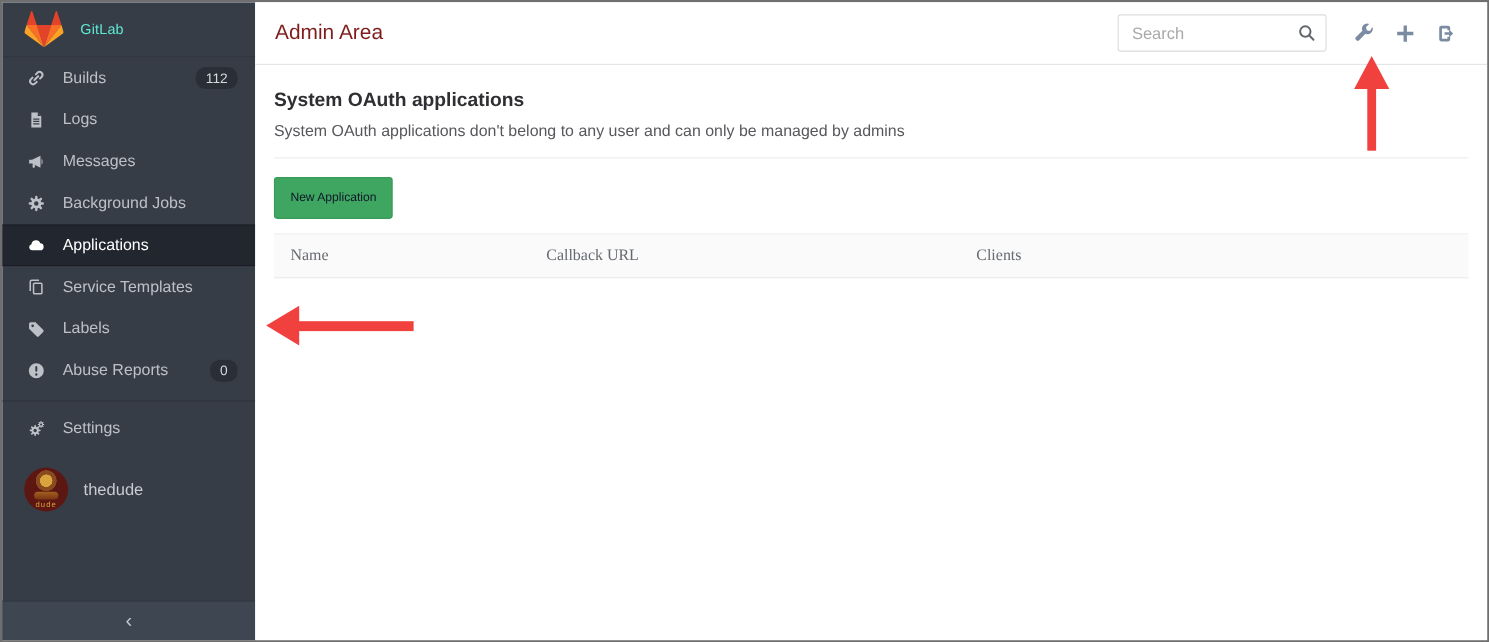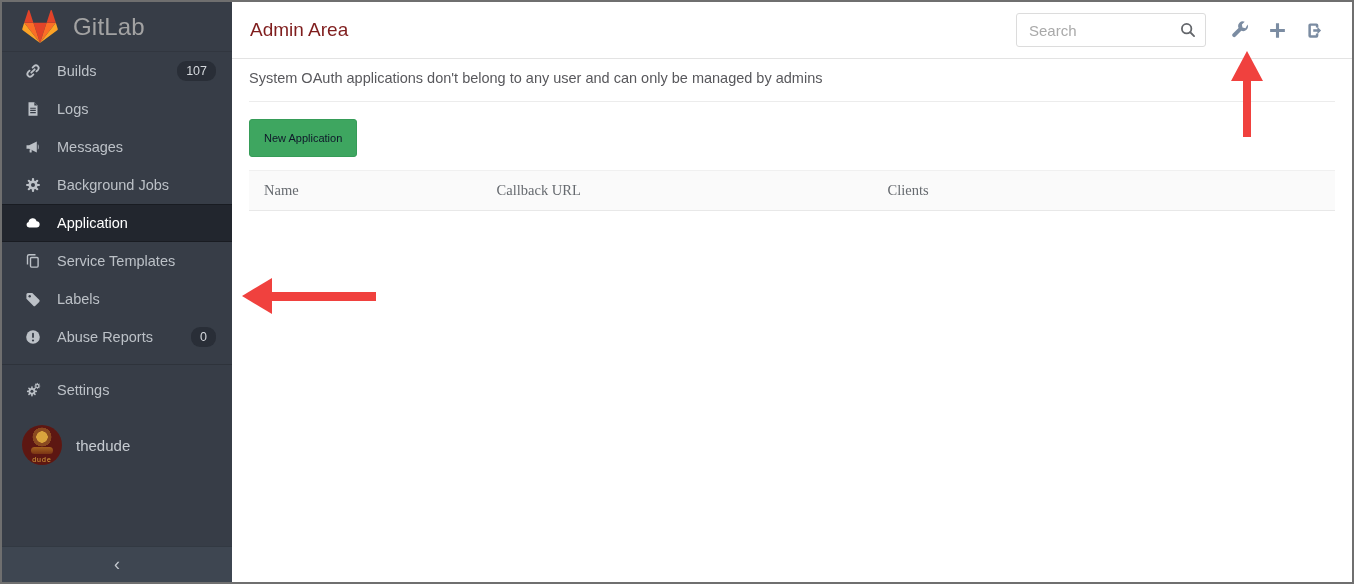--- a/index.html
+++ b/index.html
@@ -25,21 +25,21 @@
   }
   .sb-header {
     height: 50px; flex: 0 0 auto;
     display: flex; align-items: center;
     padding-left: 20px;
     border-bottom: 1px solid rgba(0,0,0,.10);
     cursor: pointer;
   }
   .sb-logo { width: 36px; height: 33px; flex: 0 0 auto; }
   .sb-logo-text {
-    margin-left: 15px; font-size: 24px; color: #a3a3a3; letter-spacing: .2px;
+    margin-left: 15px; font-size: 13px; color: #5eead4; letter-spacing: .2px;
   }
   .sb-item {
     height: 38px; flex: 0 0 auto;
     display: flex; align-items: center;
     padding: 0 16px 0 22px;
     font-size: 14.5px;
     color: #bcc1c7;
     cursor: pointer;
   }
   .sb-item .ic { width: 18px; height: 16px; flex: 0 0 auto; display: flex; align-items: center; justify-content: center; }
@@ -188,21 +188,21 @@
 
     <div class="sb-item">
       <span class="ic">
         <svg viewBox="0 0 16 16" fill="none" stroke="currentColor" stroke-width="1.8" stroke-linecap="round">
             <path d="M6.3 9.7 9.7 6.3"></path>
             <path d="M7.6 4.6 9.2 3a2.7 2.7 0 0 1 3.8 3.8l-1.6 1.6"></path>
             <path d="M8.4 11.4 6.8 13a2.7 2.7 0 0 1-3.8-3.8l1.6-1.6"></path>
           </svg>
       </span>
       <span class="lbl">Builds</span>
-      <span class="badge">107</span>
+      <span class="badge">112</span>
     </div>
 
     <div class="sb-item">
       <span class="ic">
         <svg viewBox="0 0 16 16">
             <path fill="currentColor" d="M3.5 1.2h5.8l3.2 3.2v10.4H3.5z"></path>
             <path fill="#373d47" d="M9.3 1.2v3.2h3.2z"></path>
             <g stroke="#373d47" stroke-width="1.1">
               <path d="M5.2 7.2h5.6M5.2 9.4h5.6M5.2 11.6h5.6"></path>
             </g>
@@ -238,21 +238,21 @@
       </span>
       <span class="lbl">Background Jobs</span>
     </div>
 
     <div class="sb-item active">
       <span class="ic">
         <svg viewBox="0 0 16 16">
             <path fill="currentColor" d="M4.1 12.6a2.8 2.8 0 0 1-.5-5.5 4.1 4.1 0 0 1 8-.9 3.1 3.1 0 0 1-.3 6.4z"></path>
           </svg>
       </span>
-      <span class="lbl">Application</span>
+      <span class="lbl">Applications</span>
     </div>
 
     <div class="sb-item">
       <span class="ic">
         <svg viewBox="0 0 16 16" fill="none" stroke="currentColor" stroke-width="1.4">
             <rect x="5.5" y="4.5" width="7.6" height="9.6" rx="1"></rect>
             <path d="M10.5 1.8H4A1.5 1.5 0 0 0 2.5 3.3v8.2"></path>
           </svg>
       </span>
       <span class="lbl">Service Templates</span>
@@ -355,20 +355,21 @@
             <svg viewBox="0 0 16 16">
               <path fill="currentColor" d="M8.8 2H3.6A1.6 1.6 0 0 0 2 3.6v8.8A1.6 1.6 0 0 0 3.6 14h5.2a1.6 1.6 0 0 0 1.6-1.6v-1.9H8.3v1.4H4.1V4.1h4.2v1.4h2.1V3.6A1.6 1.6 0 0 0 8.8 2z"></path>
               <path fill="currentColor" d="M9.6 4.9 12.7 8l-3.1 3.1V9H6.1V7h3.5z"></path>
             </svg>
           </button>
         </div>
       </div>
     </header>
 
     <section class="content">
+      <h3>System OAuth applications</h3>
       <p class="desc">System OAuth applications don't belong to any user and can only be managed by admins</p>
       <hr>
 
       <button class="btn-create">New Application</button>
 
       <div class="apps-table">
         <div class="thead-row">
           <div class="th c-name">Name</div>
           <div class="th c-callback">Callback URL</div>
           <div class="th c-clients">Clients</div>

